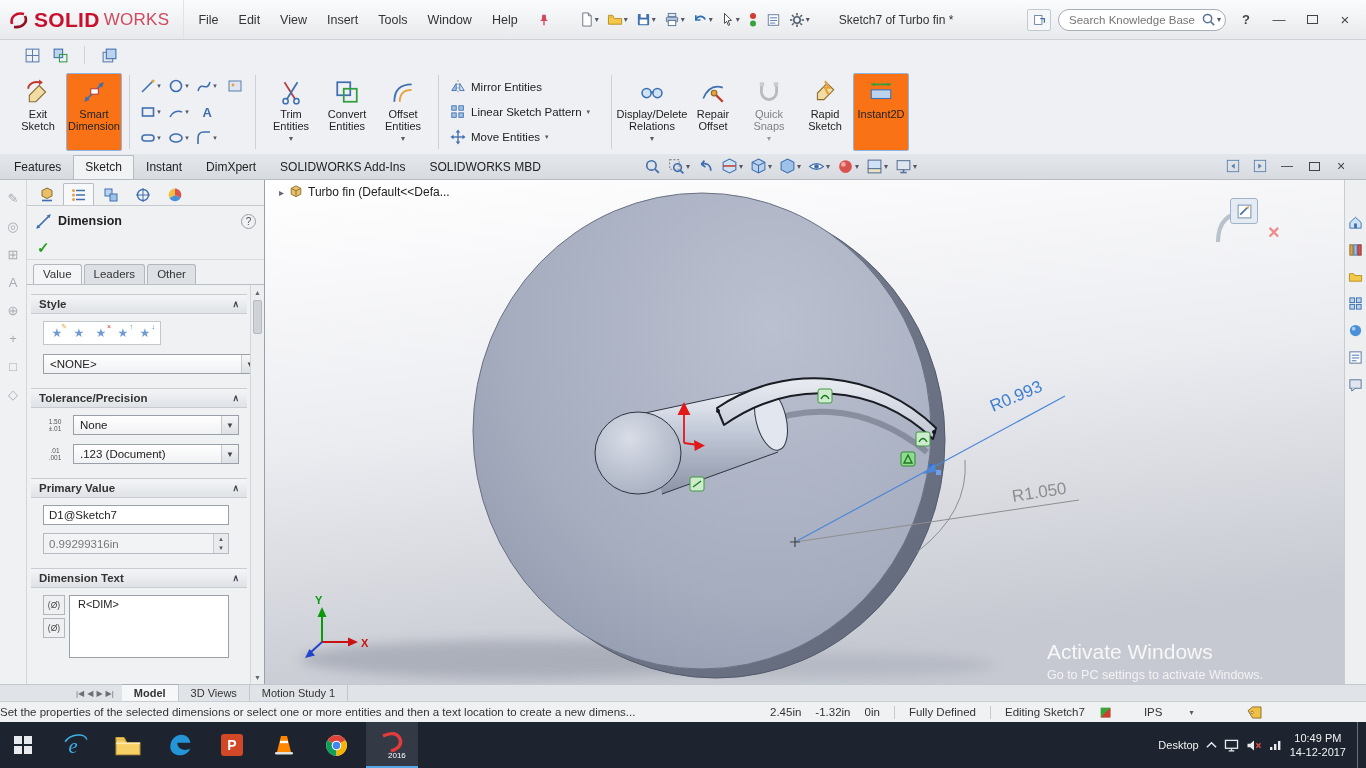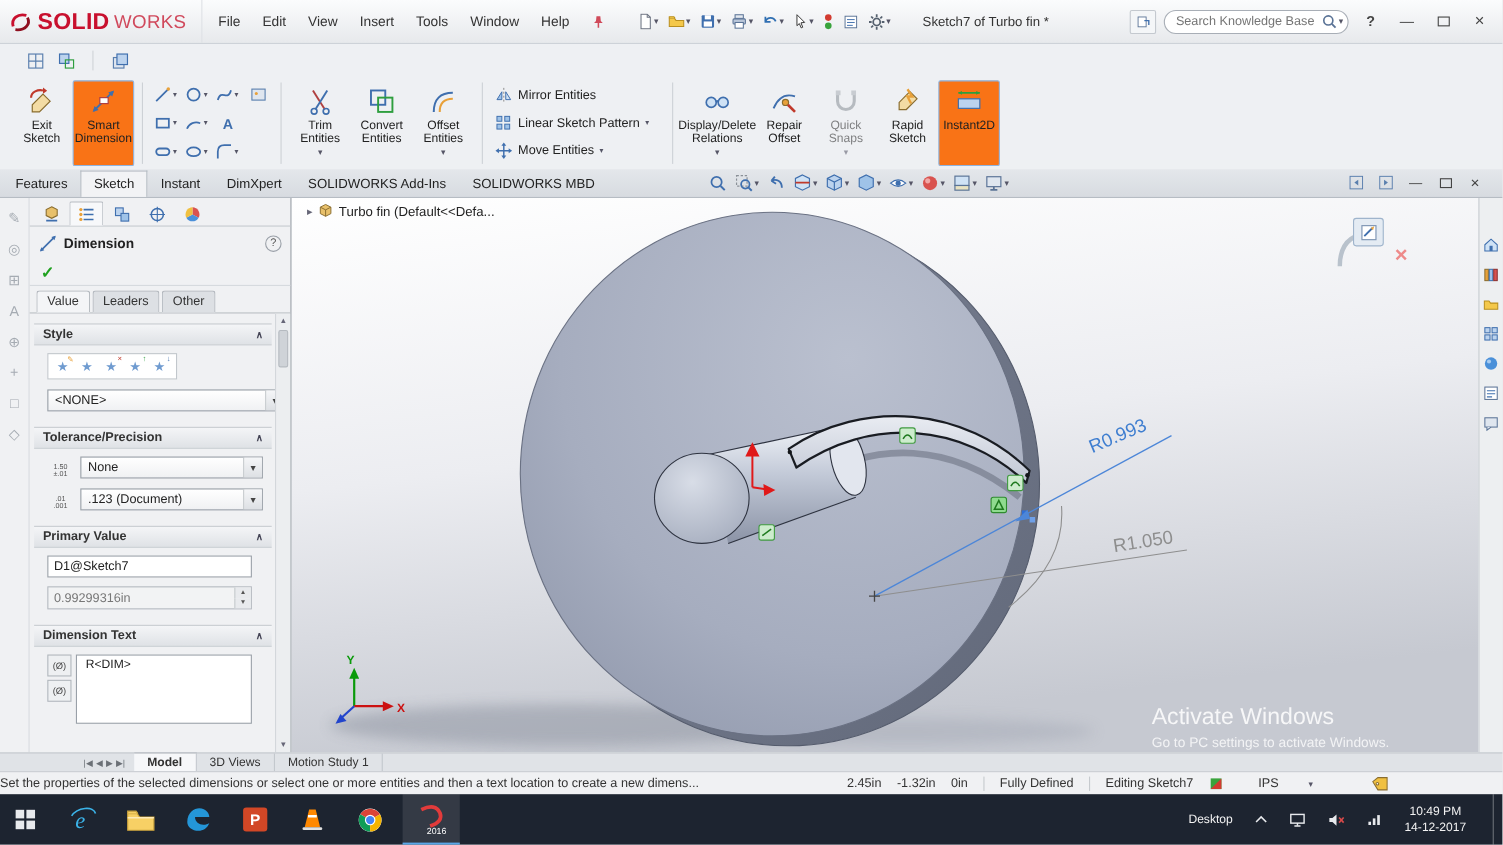--- a/index.html
+++ b/index.html
@@ -75,21 +75,21 @@
   .pm-vtab.active { background:#f4f5f7; }
   .pm-scroll { flex:1; position:relative; padding:4px 17px 0 4px; overflow:hidden; }
   .sec-h { height:20px; background:linear-gradient(#f4f5f7,#dfe2e6); border:1px solid #c8ccd1; border-left:none; border-right:none; display:flex; align-items:center; padding:0 8px; font-weight:bold; font-size:11.5px; color:#333; margin-top:5px; }
   .sec-h .chev { margin-left:auto; font-size:9px; color:#445; }
   .sec-body { padding:7px 8px 9px 12px; }
   .favrow { display:flex; gap:2px; border:1px solid #c2c7cc; background:#fff; width:118px; padding:2px 3px; margin-bottom:9px; }
   .fav { width:20px; height:18px; display:flex; align-items:center; justify-content:center; font-size:12px; color:#6f9bd0; position:relative; }
   .fav sup { position:absolute; right:0; top:-1px; font-size:7px; }
   .dd { height:20px; border:1px solid #99a0a8; background:linear-gradient(#fff,#f0f1f3); display:flex; align-items:center; font-size:11.5px; padding-left:6px; color:#222; }
   .dd .dda { margin-left:auto; width:17px; height:18px; border-left:1px solid #c6cace; background:linear-gradient(#f5f6f8,#dde0e4); display:flex; align-items:center; justify-content:center; font-size:8px; color:#444; }
-  .tolrow { display:flex; align-items:flex-end; gap:6px; margin-bottom:9px; }
+  .tolrow { display:flex; align-items:center; gap:6px; margin-bottom:9px; }
   .tol-ic { width:24px; font-size:6.5px; line-height:7px; color:#555; text-align:center; }
   .tolrow .dd { flex:1; }
   .pm-input { width:186px; height:20px; border:1px solid #99a0a8; background:#fff; font-size:11.5px; padding:0 5px; font-family:"Liberation Sans",sans-serif; color:#222; display:block; }
   .spinwrap { position:relative; width:186px; margin-top:8px; }
   .spinwrap input { width:100%; height:21px; border:1px solid #b5bac0; background:#f2f3f4; color:#777; font-size:11.5px; padding:0 18px 0 5px; font-family:"Liberation Sans",sans-serif; }
   .spin { position:absolute; right:1px; top:1px; width:15px; height:19px; display:flex; flex-direction:column; }
   .spin span { flex:1; font-size:6px; color:#555; display:flex; align-items:center; justify-content:center; border-left:1px solid #c6cace; background:#e8eaed; }
   .dtwrap { display:flex; gap:4px; }
   .dtbtns { display:flex; flex-direction:column; gap:3px; }
   .dtb { width:22px; height:20px; border:1px solid #b2b7bd; background:#eef0f2; font-size:8.5px; color:#444; display:flex; align-items:center; justify-content:center; }
@@ -122,21 +122,21 @@
   .sb-msg { white-space:nowrap; overflow:hidden; width:770px; }
   .sb-right { display:flex; align-items:center; gap:14px; }
   .sb-sep2 { width:1px; height:13px; background:#c6cace; }
   .sb-units { display:flex; align-items:center; gap:26px; margin-left:18px; }
 
   
   #taskbar { position:absolute; left:0; top:722px; width:1366px; height:46px; background:#1d2430; display:flex; align-items:stretch; color:#fff; }
   .tb-start { width:46px; display:flex; align-items:center; justify-content:center; }
   .tb-icon { width:44px; display:flex; align-items:center; justify-content:center; margin-left:8px; }
   .tb-icon.active-app { background:rgba(255,255,255,.10); border-bottom:2px solid #5aa7e8; width:52px; }
-  .tb-right { margin-left:auto; display:flex; align-items:center; gap:20px; padding-right:4px; }
+  .tb-right { margin-left:auto; display:flex; align-items:center; gap:7px; padding-right:4px; }
   .tb-desktop { font-size:11px; color:#f2f2f2; }
   .tray-ic { display:flex; align-items:center; justify-content:center; }
   .tb-clock { font-size:11px; line-height:14px; text-align:center; color:#f2f2f2; }
   .show-desktop { width:5px; align-self:stretch; border-left:1px solid rgba(255,255,255,.35); margin-left:4px; }
   .pp-tile { width:22px; height:22px; background:#d24726; border-radius:3px; color:#fff; font-weight:bold; font-size:14px; display:flex; align-items:center; justify-content:center; }
 </style>
 </head>
 <body>
 
 <div id="titlebar">

